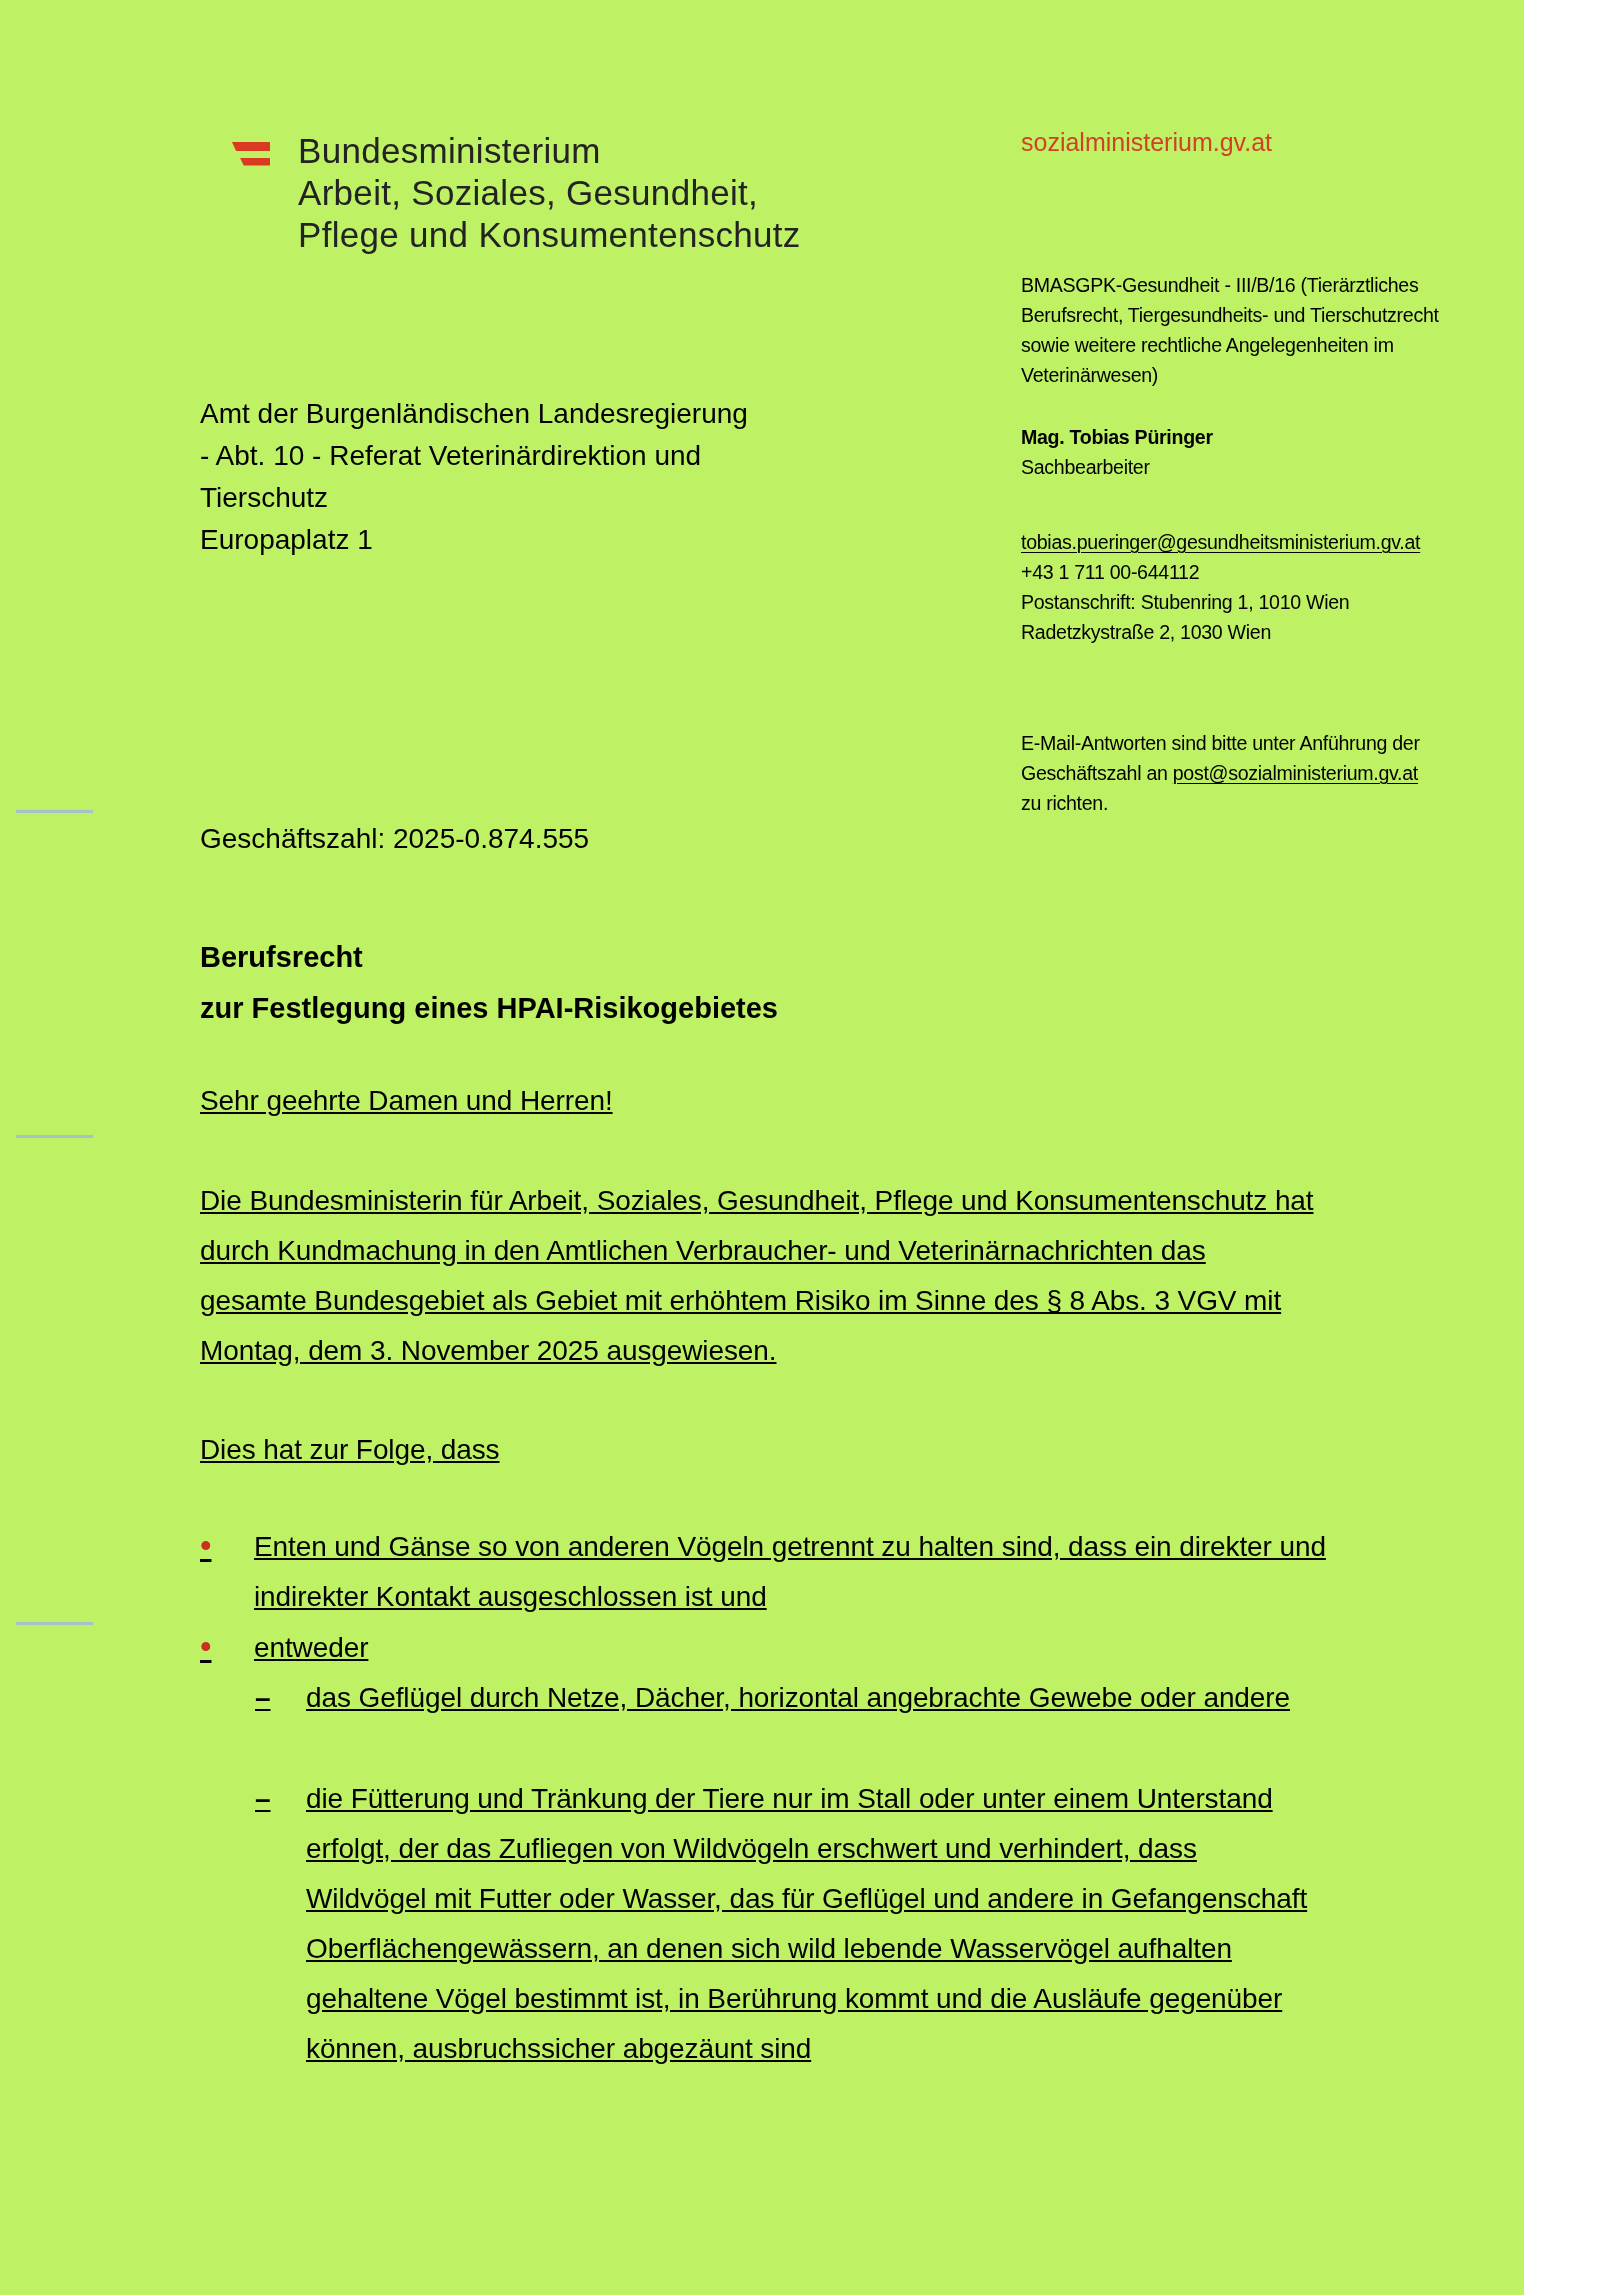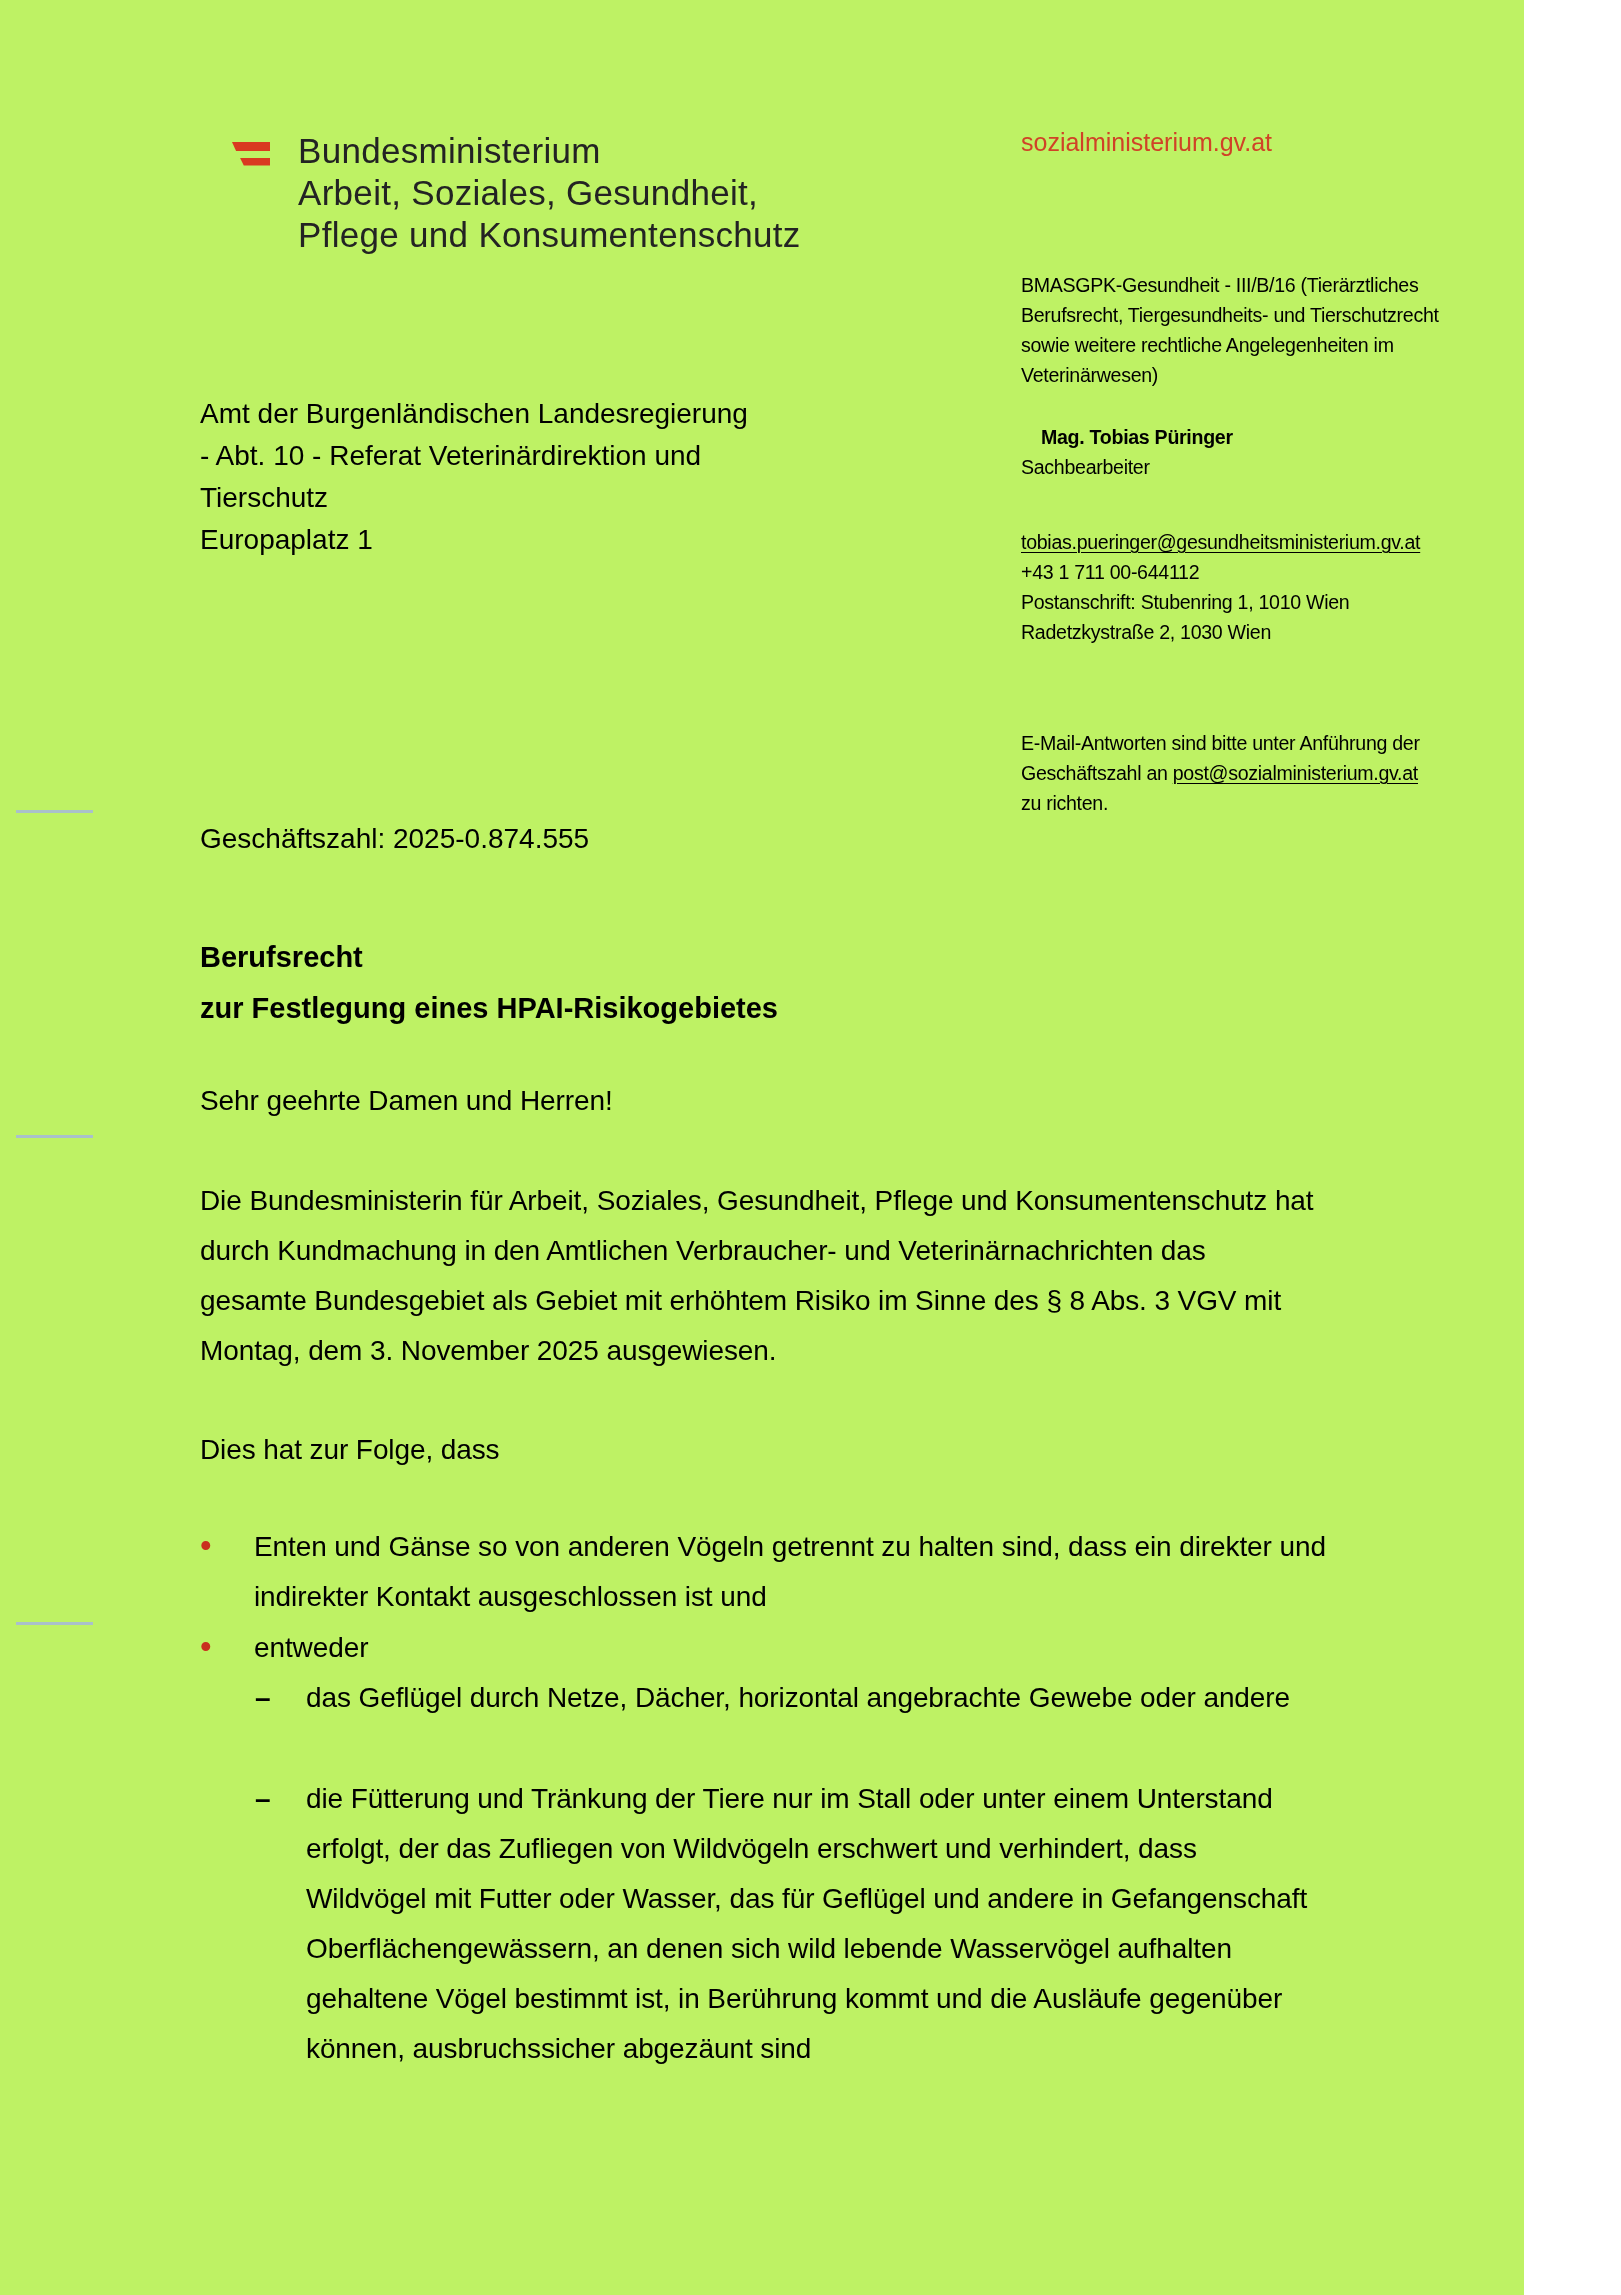--- a/index.html
+++ b/index.html
@@ -31,30 +31,30 @@
     left:1021px; top:128px;
     font-size:25px; color:#d04227; text-decoration:none;
     white-space:nowrap;
   }
 
   
   .recipient { left:200px; top:393px; font-size:28px; line-height:42px; }
 
   
   .rcol { left:1021px; width:478px; font-size:19.6px; line-height:30px; letter-spacing:-0.3px; }
-  .rcol .bold { font-weight:bold;margin-left:20px; }
+  .rcol .bold { font-weight:bold; }
   .ul { text-underline-offset:3.3px; text-decoration-thickness:1.3px; color:#000; }
   a.plain { color:#000; }
 
   
   .reference { left:200px; top:823px; font-size:28px; }
   .subject   { left:200px; top:932px; font-size:29px; font-weight:bold; line-height:51px; }
 
   
-  .bodytext { font-size:28px; line-height:50px; letter-spacing:-0.1px; }
+  .bodytext { font-size:28px; line-height:50px; letter-spacing:-0.1px;text-decoration:underline; }
   .salutation { left:200px; top:1076px; }
   .para1      { left:200px; top:1176px; }
   .leadin     { left:200px; top:1425px; }
 
   .bullet { display:flex; }
   .bullet .marker { flex:0 0 auto; }
   .b-l1 { left:200px; }
   .b-l1 .marker { width:54px; color:#c9301e; font-size:33px; line-height:48px; }
   .b-l2 { left:255px; }
   .b-l2 .marker { width:51px; color:#000; font-size:28px; line-height:50px; font-weight:bold; }

